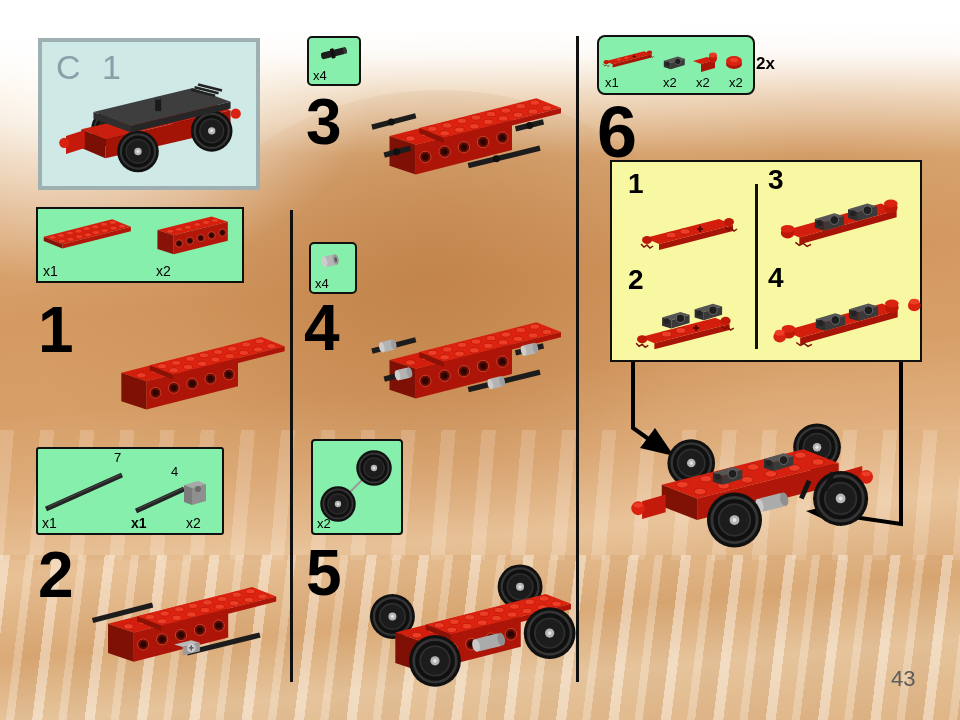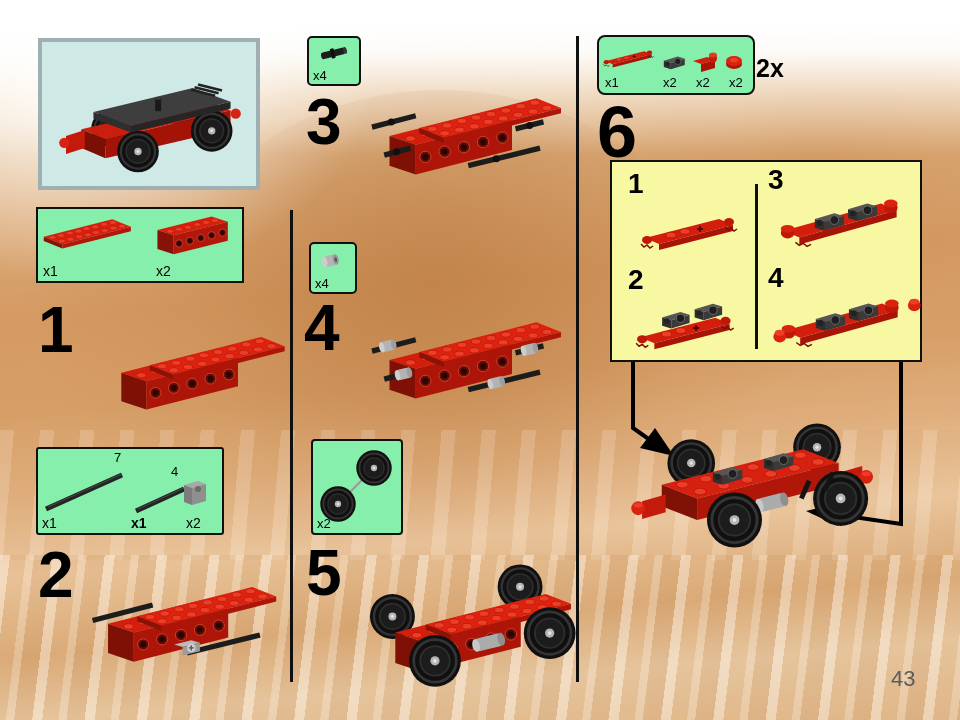--- a/index.html
+++ b/index.html
@@ -25,21 +25,21 @@
   .qty{position:absolute;font-size:14px;color:#000;}
   .stepnum{position:absolute;font-weight:700;color:#000;line-height:1;}
   .subnum{position:absolute;font-weight:700;font-size:28px;color:#000;line-height:1;}
   svg{display:block;}
   #c1box{position:absolute;left:38px;top:38px;width:222px;height:152px;
          background:#cfe9e7;border:4px solid #9fb0b2;box-sizing:border-box;}
   #c1label{position:absolute;left:14px;top:6px;font-size:34px;letter-spacing:6px;color:#8b9fa8;}
   #yellowbox{position:absolute;left:610px;top:160px;width:312px;height:202px;
              background:#f8f8a2;border:2px solid #101010;box-sizing:border-box;}
   #pagenum{position:absolute;left:891px;top:666px;font-size:22px;color:#5c5c5c;text-align:center;}
-  .l2x{position:absolute;left:756px;top:54px;font-size:25px;font-weight:700;color:#000;}
+  .l2x{position:absolute;left:756px;top:54px;font-size:17px;font-weight:700;color:#000;}
 </style>
 </head>
 <body>
 
 <div id="page">
 
   <div class="photo"></div>
   <div class="boiler"></div>
   <div class="rails2"></div>
   <div class="rails"></div>
@@ -169,20 +169,21 @@
         <ellipse cx="120" cy="24" rx="7" ry="6" fill="#c01808"></ellipse>
           <ellipse cx="120" cy="20" rx="7" ry="4" fill="#d92310"></ellipse>
         <use href="#s-clipblk" x="38" y="22" width="40" height="30"></use>
         <use href="#s-clipblk" x="72" y="12" width="40" height="30"></use>
         <polyline points="22,60 26,63 30,61 34,64 38,62" stroke="#7e1005" stroke-width="1.5" fill="none"></polyline>
       </symbol>
     </defs>
   </svg>
 
   <div id="c1box">
+    <div id="c1label">C 1</div>
     <svg class="abs" style="left:6px;top:22px" width="204" height="120" viewBox="0 0 220 140">
       <use href="#s-wheel" x="40" y="52" width="46" height="46"></use>
       <use href="#s-wheel" x="128" y="30" width="46" height="46"></use>
       <polygon points="30,76 176,42 204,54 58,88" fill="#c81f0e"></polygon>
       <polygon points="58,88 204,54 204,76 58,110" fill="#a31306"></polygon>
       <polygon points="30,76 58,88 58,110 30,98" fill="#7a1005"></polygon>
       <polygon points="12,84 34,77 34,98 12,105" fill="#c41a0b"></polygon>
       <circle cx="10" cy="92" r="6" fill="#d92310"></circle>
       <circle cx="210" cy="58" r="6" fill="#d92310"></circle>
       <use href="#s-wheel" x="70" y="76" width="52" height="52"></use>

